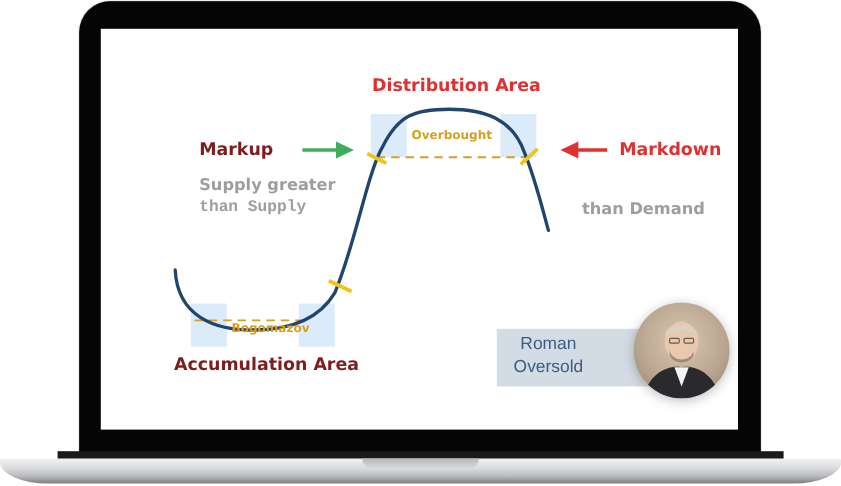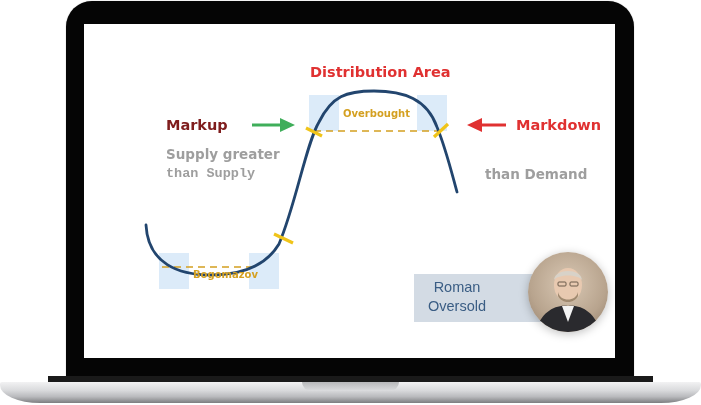--- a/index.html
+++ b/index.html
@@ -83,20 +83,21 @@
   <div class="lbl gold" style="left:259px; top:84px;">Overbought</div>
 
   <div class="lbl title-green" style="left:82px; top:93px;">Markup</div>
   <div class="lbl muted" style="left:82px; top:120px;">Supply greater</div>
   <div class="lbl muted" style="left:82px; top:140px;font-family:Liberation Mono, monospace;">than Supply</div>
 
   <div class="lbl title-red" style="left:432px; top:93px;">Markdown</div>
   <div class="lbl muted" style="left:401px; top:140px;">than Demand</div>
 
   <div class="lbl gold" style="left:109px; top:245px;">Bogomazov</div>
+  <div class="lbl title-green" style="left:61px; top:272px;">Accumulation Area</div>
 
   <div class="name-card"></div>
   <div class="name-text">
     <div>Roman</div>
     <div>Oversold</div>
   </div>
   <div class="avatar">
     <svg width="80" height="80" viewBox="0 0 80 80">
       <ellipse cx="40" cy="33" rx="14" ry="17" fill="#e8c9b0"></ellipse>
       <path d="M26 28 C 27 16, 53 16, 54 28 C 50 22, 30 22, 26 28 Z" fill="#d8d2c8"></path>

